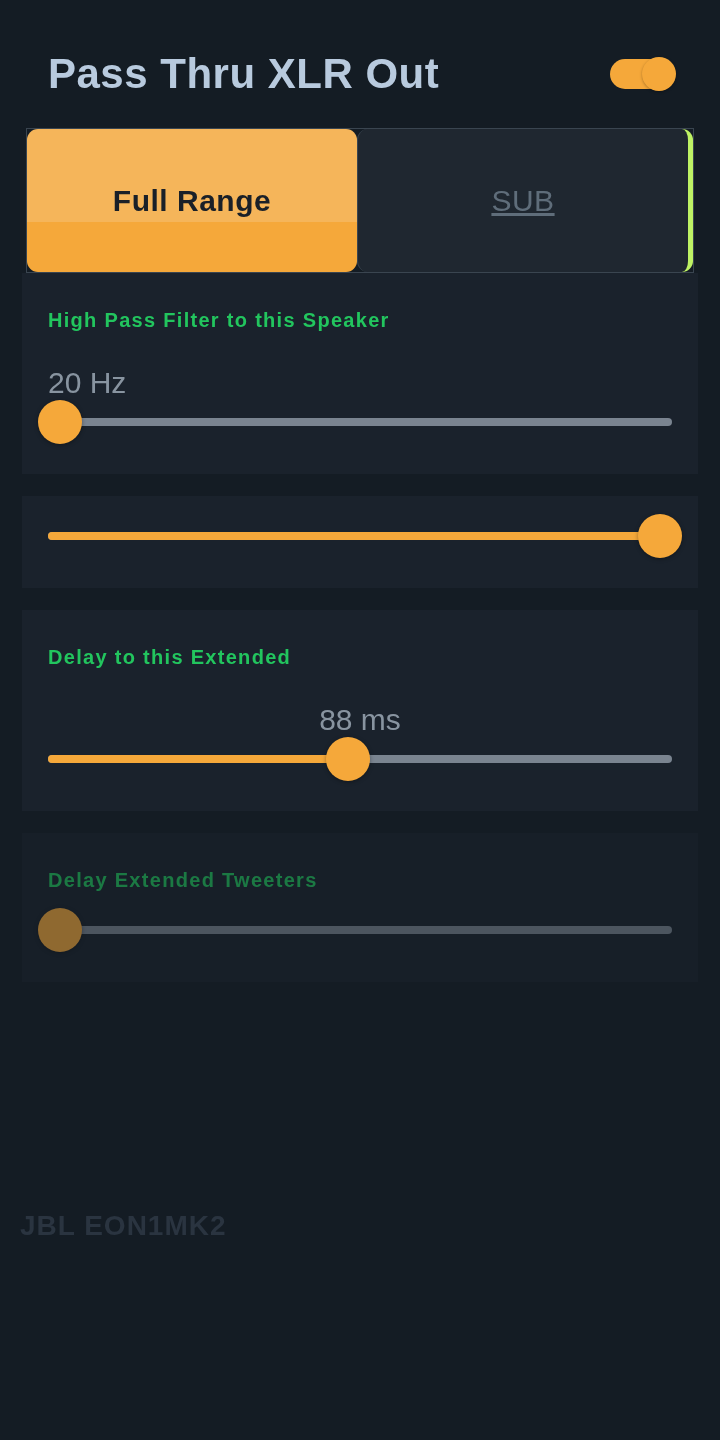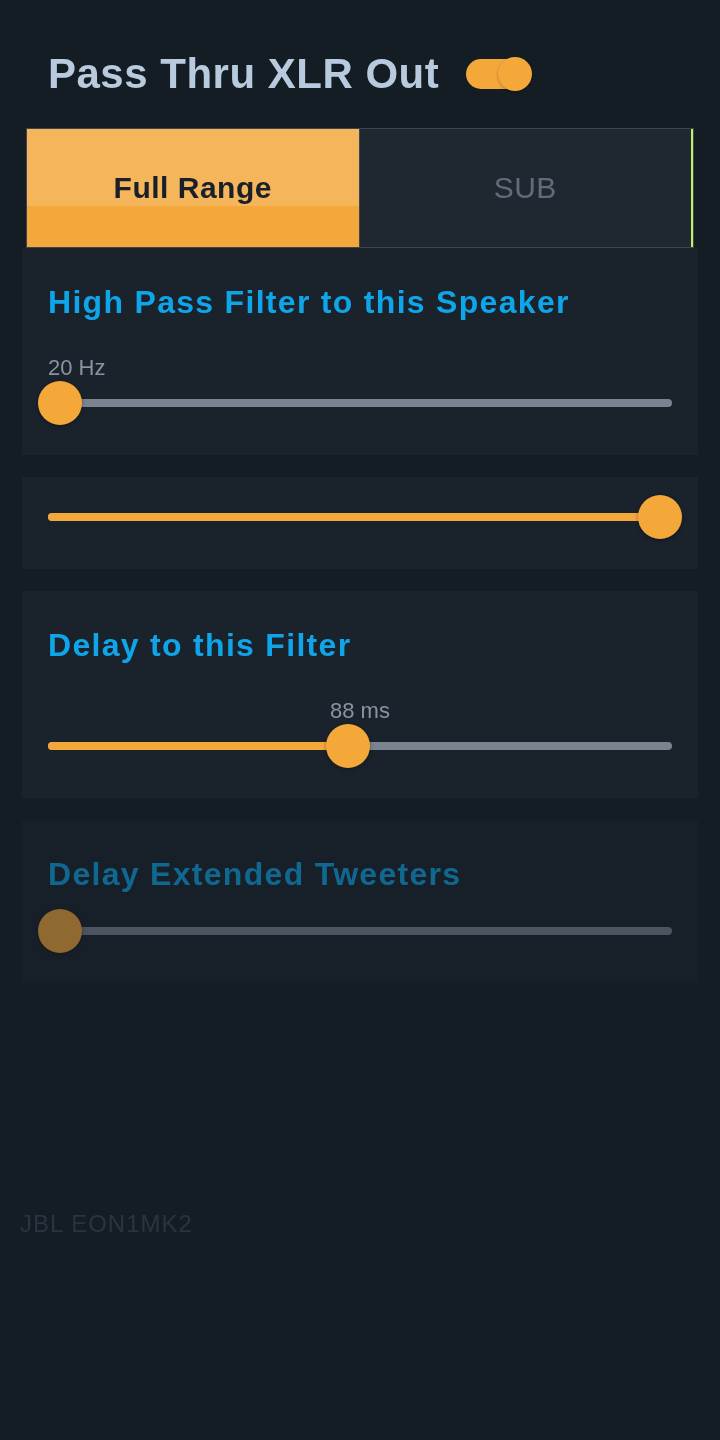--- a/index.html
+++ b/index.html
@@ -11,20 +11,21 @@
   body {
     width: 720px;
     height: 1440px;
     background: #141c24;
     overflow: hidden;
     position: relative;
   }
   .header {
     display: flex;
     align-items: center;
+    justify-content: space-between;
     padding: 50px 48px 30px 48px;
     gap: 27px;
   }
   .page-title {
     color: #b8cade;
     font-size: 42px;
     font-weight: 600;
     letter-spacing: 0.5px;
   }
   .toggle-switch {
@@ -45,64 +46,66 @@
     right: -4px;
     box-shadow: 0 1px 3px rgba(0,0,0,0.3);
   }
   .tabs {
     display: flex;
     margin: 0 26px;
     border: 1px solid #3a4550;
   }
   .tab {
     flex: 1;
-    height: 118px;
+    height: 143px;
     display: flex;
     align-items: center;
     justify-content: center;
     font-size: 30px;
     font-weight: 500;
     cursor: pointer;
     position: relative;
     letter-spacing: 0.5px;
+    border-radius: 11px;
   }
   .tab.active {
     background: linear-gradient(to bottom, #f5b55a 0%, #f5b55a 65%, #f5a83a 65%, #f5a83a 100%);
     color: #1a2028;
     font-weight: 600;
   }
   .tab.inactive {
     background: #1f2730;
     color: #5f6d7a;
   }
   .tab:nth-child(2) {
     border-left: 1px solid #3a4550;
-    border-right: 2px solid #bef264;
+    border-right: 5px solid #bef264;
+    text-decoration: underline;
   }
   .slider-card {
     background: #1a222c;
     margin: 22px 22px 0 22px;
     padding: 36px 26px 48px 26px;
   }
   .slider-card:first-of-type {
     margin-top: 0;
   }
   .slider-card.dimmed {
     opacity: 0.55;
   }
   .slider-label {
-    color: #0ea5e9;
-    font-size: 32px;
+    color: #22c55e;
+    font-size: 20px;
     font-weight: 600;
     letter-spacing: 1.3px;
     margin-bottom: 34px;
   }
   .slider-value {
     color: #8894a0;
-    font-size: 22px;
+    font-size: 30px;
     font-weight: 500;
     margin-bottom: 18px;
   }
   .slider-value.left { text-align: left; }
   .slider-value.right { text-align: right; padding-right: 4px; }
   .slider-value.center { text-align: center; }
   .slider-value.center-offset-left { text-align: left; padding-left: 150px; }
   .slider-track {
     position: relative;
     width: 100%;
@@ -124,22 +127,22 @@
     width: 44px;
     height: 44px;
     background: #f5a83a;
     border-radius: 50%;
     transform: translate(-50%, -50%);
     box-shadow: 0 1px 4px rgba(0,0,0,0.35);
   }
   .ghost-text {
     position: absolute;
     color: #2a3440;
-    font-size: 24px;
-    font-weight: 400;
+    font-size: 28px;
+    font-weight: 700;
     letter-spacing: 1px;
     pointer-events: none;
   }
 </style>
 </head>
 <body>
 
 <div class="header">
   <div class="page-title">Pass Thru XLR Out</div>
   <div class="toggle-switch">
@@ -165,21 +168,21 @@
         <div class="slider-thumb" style="left: 2%;"></div>
       </div>
     </div>
     <div class="slider-card">
       <div class="slider-track">
         <div class="slider-fill" style="width: 100%;"></div>
         <div class="slider-thumb" style="left: 98%;"></div>
       </div>
     </div>
     <div class="slider-card">
-      <div class="slider-label">Delay to this Filter</div>
+      <div class="slider-label">Delay to this Extended</div>
       <div class="slider-value center">88 ms</div>
       <div class="slider-track">
         <div class="slider-fill" style="width: 48%;"></div>
         <div class="slider-thumb" style="left: 48%;"></div>
       </div>
     </div>
     <div class="slider-card dimmed">
       <div class="slider-label">Delay Extended Tweeters</div>
       <div class="slider-track">
         <div class="slider-fill" style="width: 2%;"></div>

